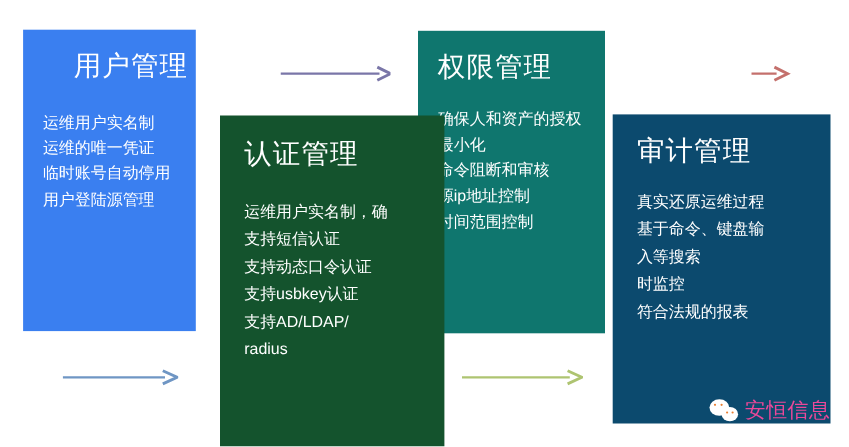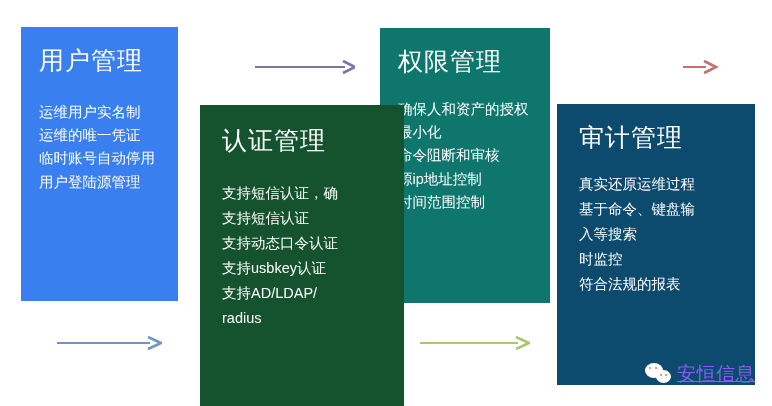--- a/index.html
+++ b/index.html
@@ -45,21 +45,21 @@
   
   #card-user {
     left: 21px;
     top: 27px;
     width: 157px;
     height: 274px;
     background: #3a7ff0;
     padding: 20px 0 0 18px;
     z-index: 1;
   }
-  #card-user .card-title { margin-bottom: 26px; }
+  #card-user .card-title { margin-bottom: 26px; margin-left: 28px; }
 
   
   #card-auth {
     left: 200px;
     top: 105px;
     width: 204px;
     height: 352px;
     background: #14532d;
     padding: 22px 0 0 22px;
     z-index: 4;
@@ -136,46 +136,45 @@
     width: 2.4px; height: 2.4px;
     background: #e97f32;
     border-radius: 50%;
   }
   #watermark .wm-icon .d1 { left: 4px;  top: 6px; }
   #watermark .wm-icon .d2 { left: 10px; top: 6px; }
   #watermark .wm-icon .d3 { left: 15px; top: 13px; }
   #watermark .wm-icon .d4 { left: 20px; top: 13px; }
   #watermark .wm-text {
     font-size: 19px;
-    color: #8b5cf6;
+    color: #ec4899;
     letter-spacing: 0.5px;
     line-height: 1;
     white-space: nowrap;
-    text-decoration: underline;
   }
 </style>
 </head>
 <body>
 
 <div id="canvas">
 
   <div class="card" id="card-user">
     <div class="card-title">用户管理</div>
     <ul class="card-list">
       <li>运维用户实名制</li>
       <li>运维的唯一凭证</li>
       <li>临时账号自动停用</li>
       <li>用户登陆源管理</li>
     </ul>
   </div>
 
   <div class="card" id="card-auth">
     <div class="card-title">认证管理</div>
     <ul class="card-list">
-      <li>支持短信认证，确</li>
+      <li>运维用户实名制，确</li>
       <li>支持短信认证</li>
       <li>支持动态口令认证</li>
       <li>支持usbkey认证</li>
       <li>支持AD/LDAP/</li>
       <li>radius</li>
     </ul>
   </div>
 
   <div class="card" id="card-priv">
     <div class="card-title">权限管理</div>

